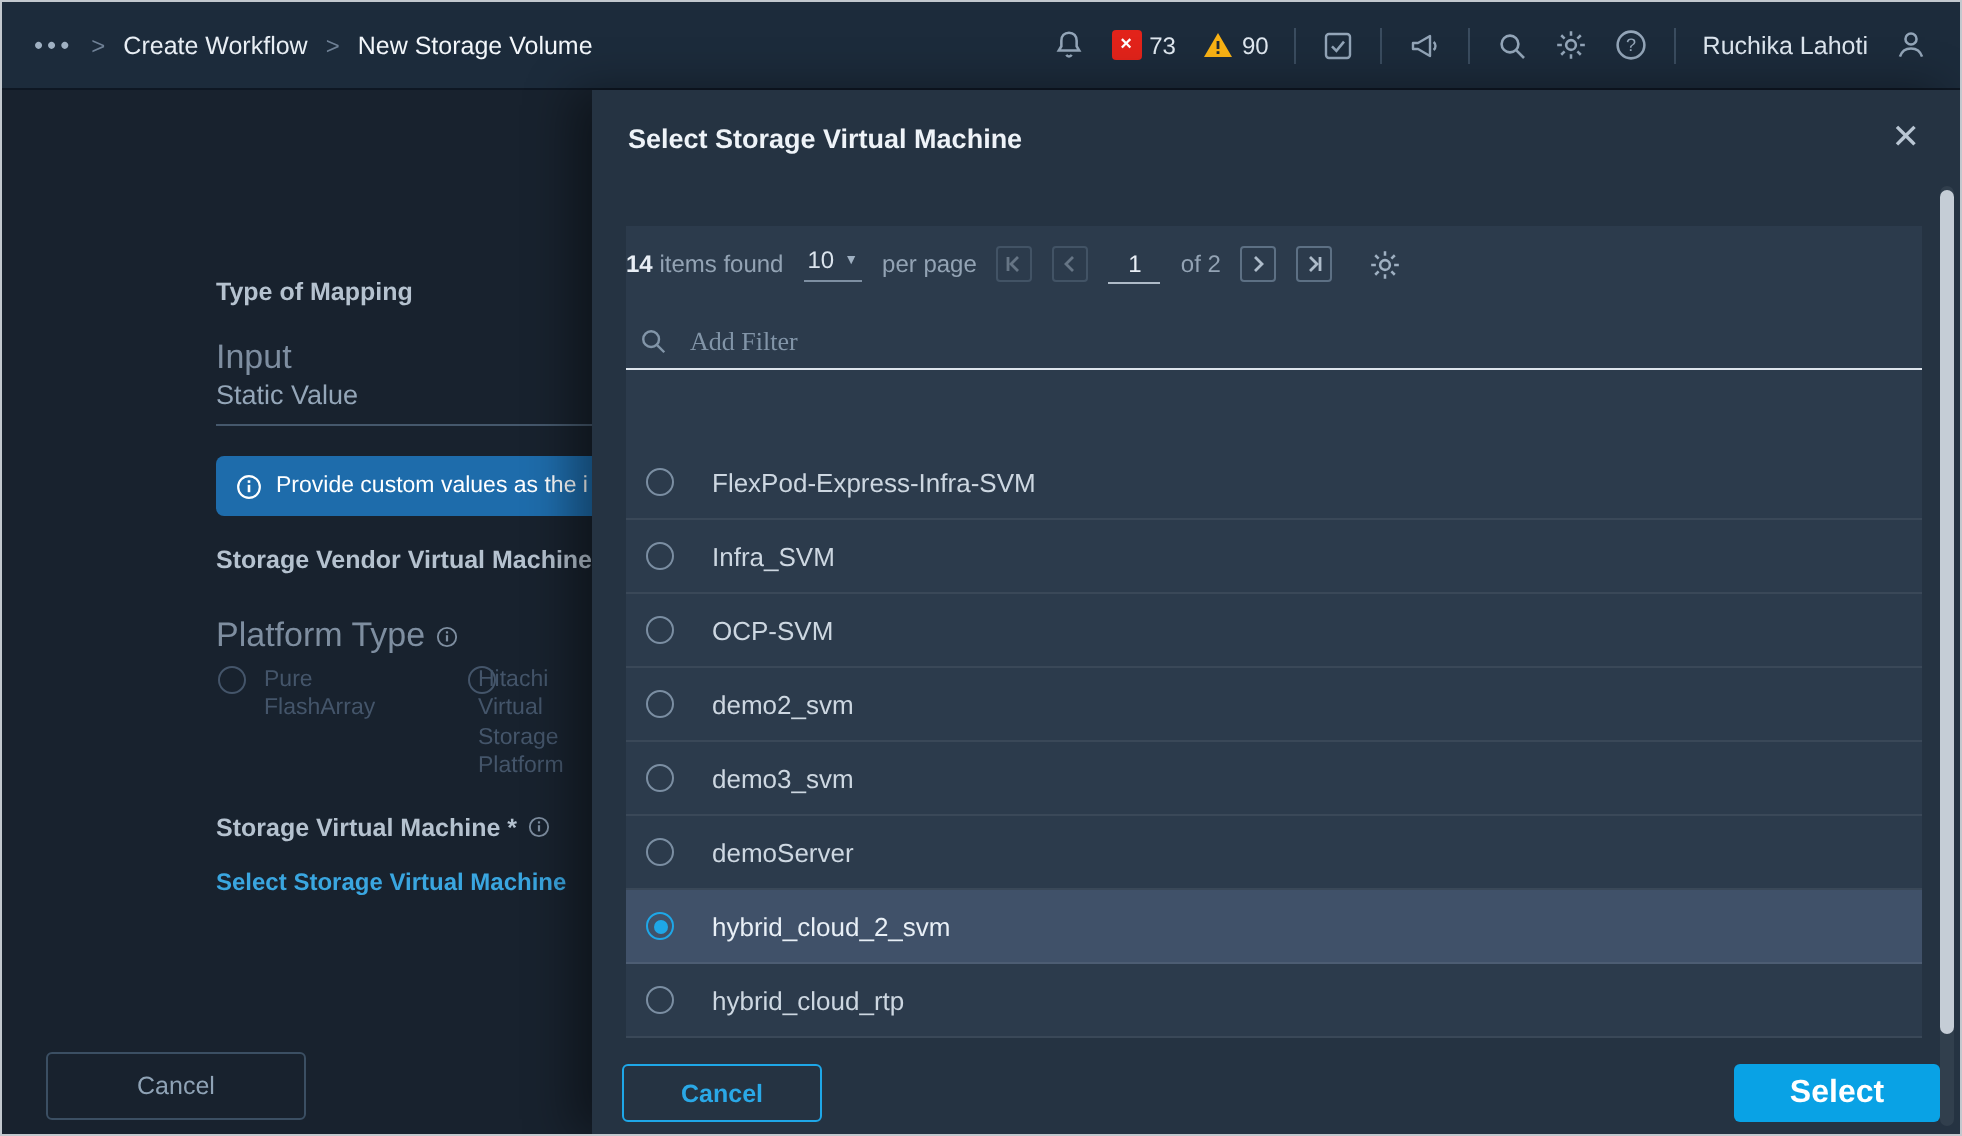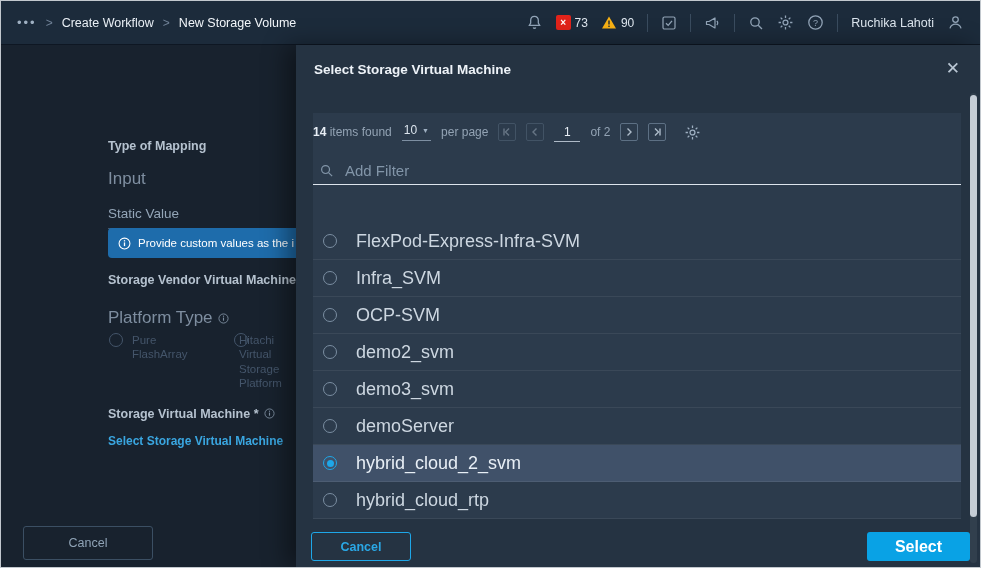--- a/index.html
+++ b/index.html
@@ -56,33 +56,33 @@
   .caret{font-size:7px;color:#9fb0c2;}
   .pgbtn{width:18px;height:18px;border:1px solid #5d7084;border-radius:2px;display:flex;align-items:center;justify-content:center;
          color:#aebcca;cursor:pointer;}
   .pgbtn.disabled{opacity:.45;cursor:default;}
   .page-input{width:26px;background:transparent;border:none;border-bottom:1px solid #aebac7;color:#e8eef5;font-size:12px;
               text-align:center;padding:2px 0;font-family:"Liberation Sans",sans-serif;}
   .gear-wrap{margin-left:8px;color:#9fb0c2;}
 
   .filter-row{position:absolute;left:0;right:0;top:44px;height:28px;display:flex;align-items:center;gap:9px;
               padding:0 4px 0 6px;border-bottom:1px solid #dde4ec;color:#8295a8;}
-  .filter-input{flex:1;background:transparent;border:none;outline:none;color:#22c55e;font-size:15px;font-family:Liberation Sans, sans-serif;}
+  .filter-input{flex:1;background:transparent;border:none;outline:none;color:#22c55e;font-size:13px;font-family:Liberation Serif, serif;}
   .filter-input::placeholder{color:#8295a8;opacity:1;}
 
   .thead{position:absolute;left:0;right:0;top:74px;height:36px;background:#33435a;display:flex;align-items:center;
          padding-left:43px;font-size:12px;font-weight:bold;color:#dce5ee;letter-spacing:.2px;}
   .sort{position:absolute;right:12px;display:flex;flex-direction:column;gap:2px;cursor:pointer;}
   .tri-up{width:0;height:0;border-left:3.5px solid transparent;border-right:3.5px solid transparent;border-bottom:4px solid #8194a8;}
   .tri-down{width:0;height:0;border-left:3.5px solid transparent;border-right:3.5px solid transparent;border-top:4px solid #8194a8;}
 
   .rows{position:absolute;left:0;right:0;top:110px;}
   .row{height:37px;display:flex;align-items:center;border-bottom:1px solid rgba(255,255,255,.07);cursor:pointer;}
   .row .radio{margin-left:10px;}
-  .row-name{margin-left:19px;font-size:18px;color:#cdd7e1;}
+  .row-name{margin-left:19px;font-size:13px;color:#cdd7e1;}
   .row.selected{background:#405169;}
   .row.selected .row-name{color:#e8eff6;}
 
   .modal-cancel{position:absolute;left:15px;top:487px;width:100px;height:29px;border:1px solid #1ea7e8;border-radius:3px;
                 background:transparent;color:#2aa8e6;font-weight:bold;font-size:12.5px;
                 display:flex;align-items:center;justify-content:center;cursor:pointer;}
   .modal-select{position:absolute;right:10px;top:487px;width:103px;height:29px;border:none;border-radius:3px;
                 background:#09a2e5;color:#ffffff;font-weight:bold;font-size:16px;
                 display:flex;align-items:center;justify-content:center;cursor:pointer;}
 
@@ -163,21 +163,21 @@
             <circle cx="8" cy="5.2" r="2.6" fill="none" stroke="currentColor" stroke-width="1.2"></circle>
             <path d="M2.8 13.5c.8-2.6 2.8-3.9 5.2-3.9s4.4 1.3 5.2 3.9" fill="none" stroke="currentColor" stroke-width="1.2"></path>
           </svg>
       </span>
     </div>
   </div>
 
   <div class="form-panel">
     <div class="fp-abs fp-title" style="left:107px;top:94px;">Type of Mapping</div>
     <div class="fp-abs fp-label" style="left:107px;top:124px;">Input</div>
-    <div class="fp-abs fp-value" style="left:107px;top:161px;">Static Value</div>
+    <div class="fp-abs fp-value" style="left:107px;top:145px;">Static Value</div>
 
     <div class="fp-abs banner">
       <svg width="13" height="13" viewBox="0 0 12 12" style="flex:none;">
           <circle cx="6" cy="6" r="5" fill="none" stroke="#ffffff" stroke-width="1"></circle>
           <rect x="5.4" y="5" width="1.2" height="3.4" fill="#ffffff"></rect>
           <rect x="5.4" y="2.9" width="1.2" height="1.2" fill="#ffffff"></rect>
         </svg>
       <span>Provide custom values as the i</span>
     </div>
 

